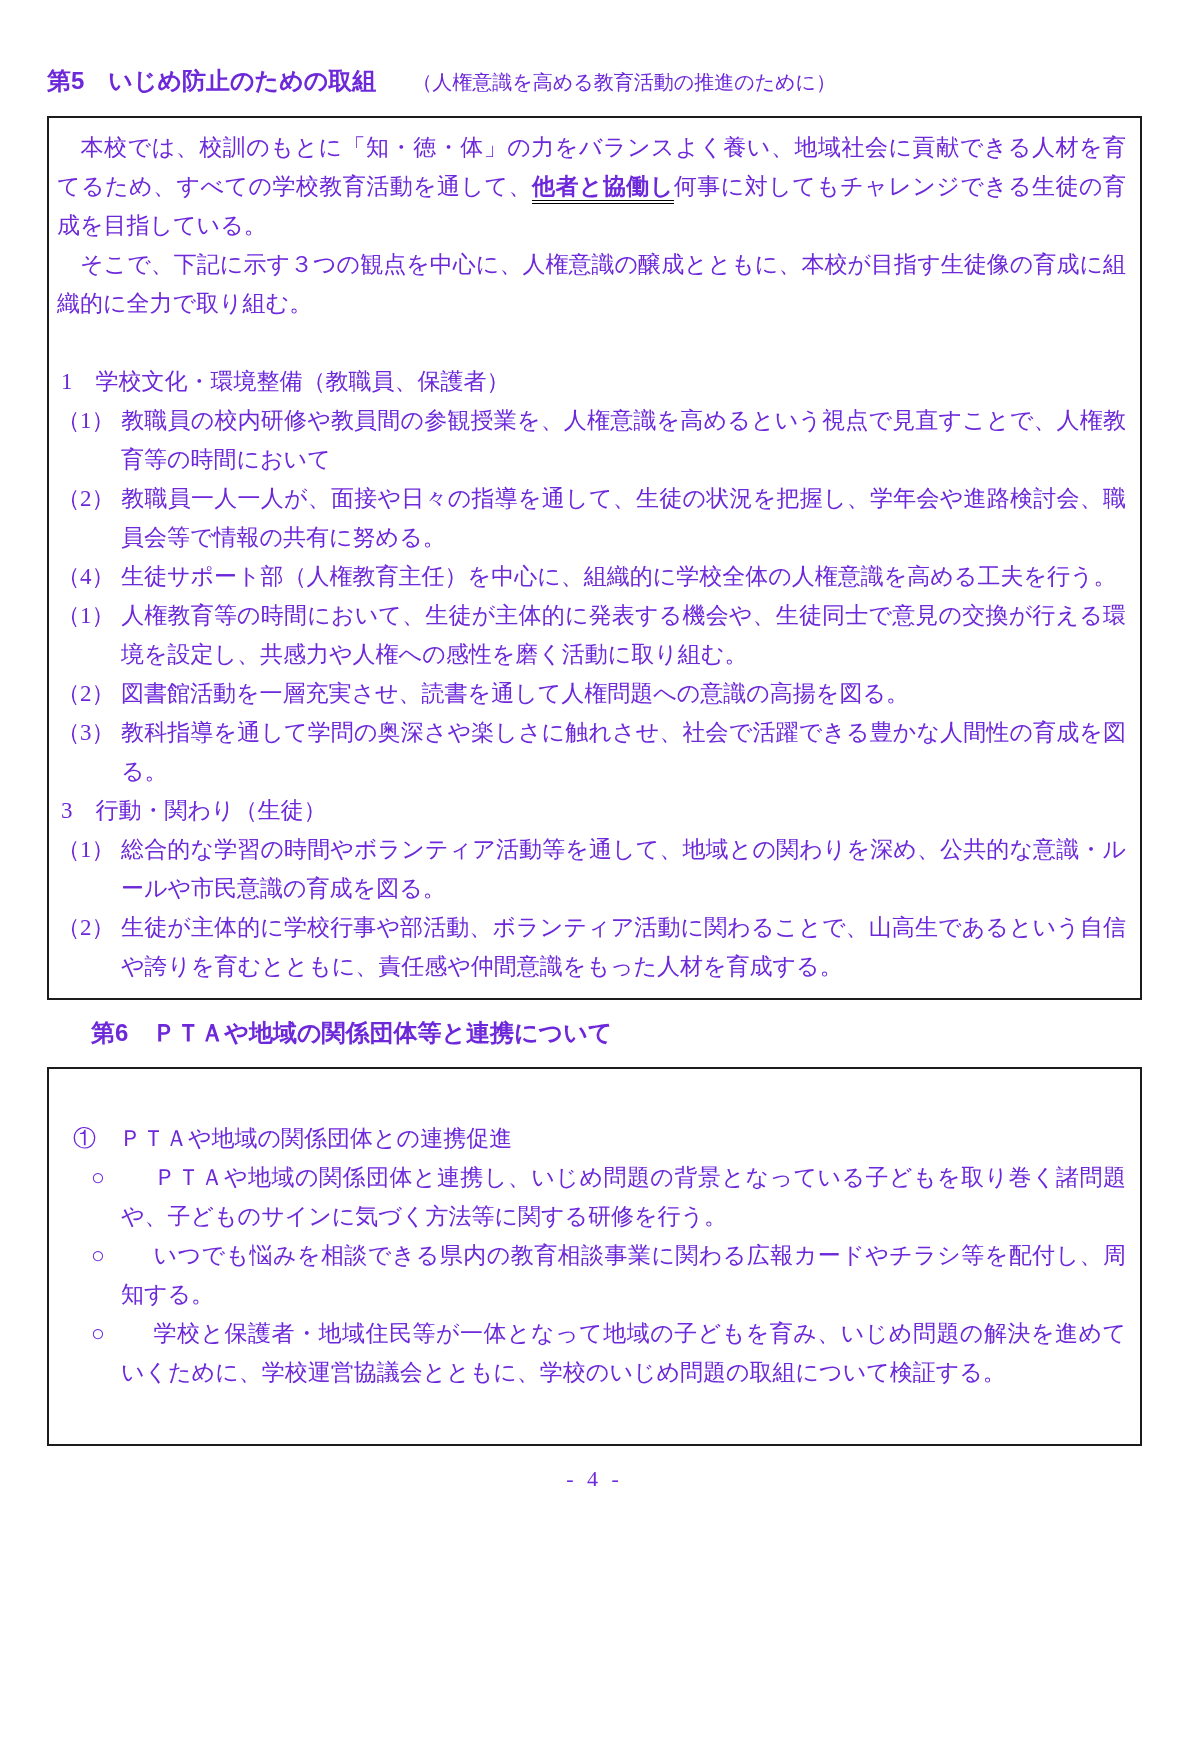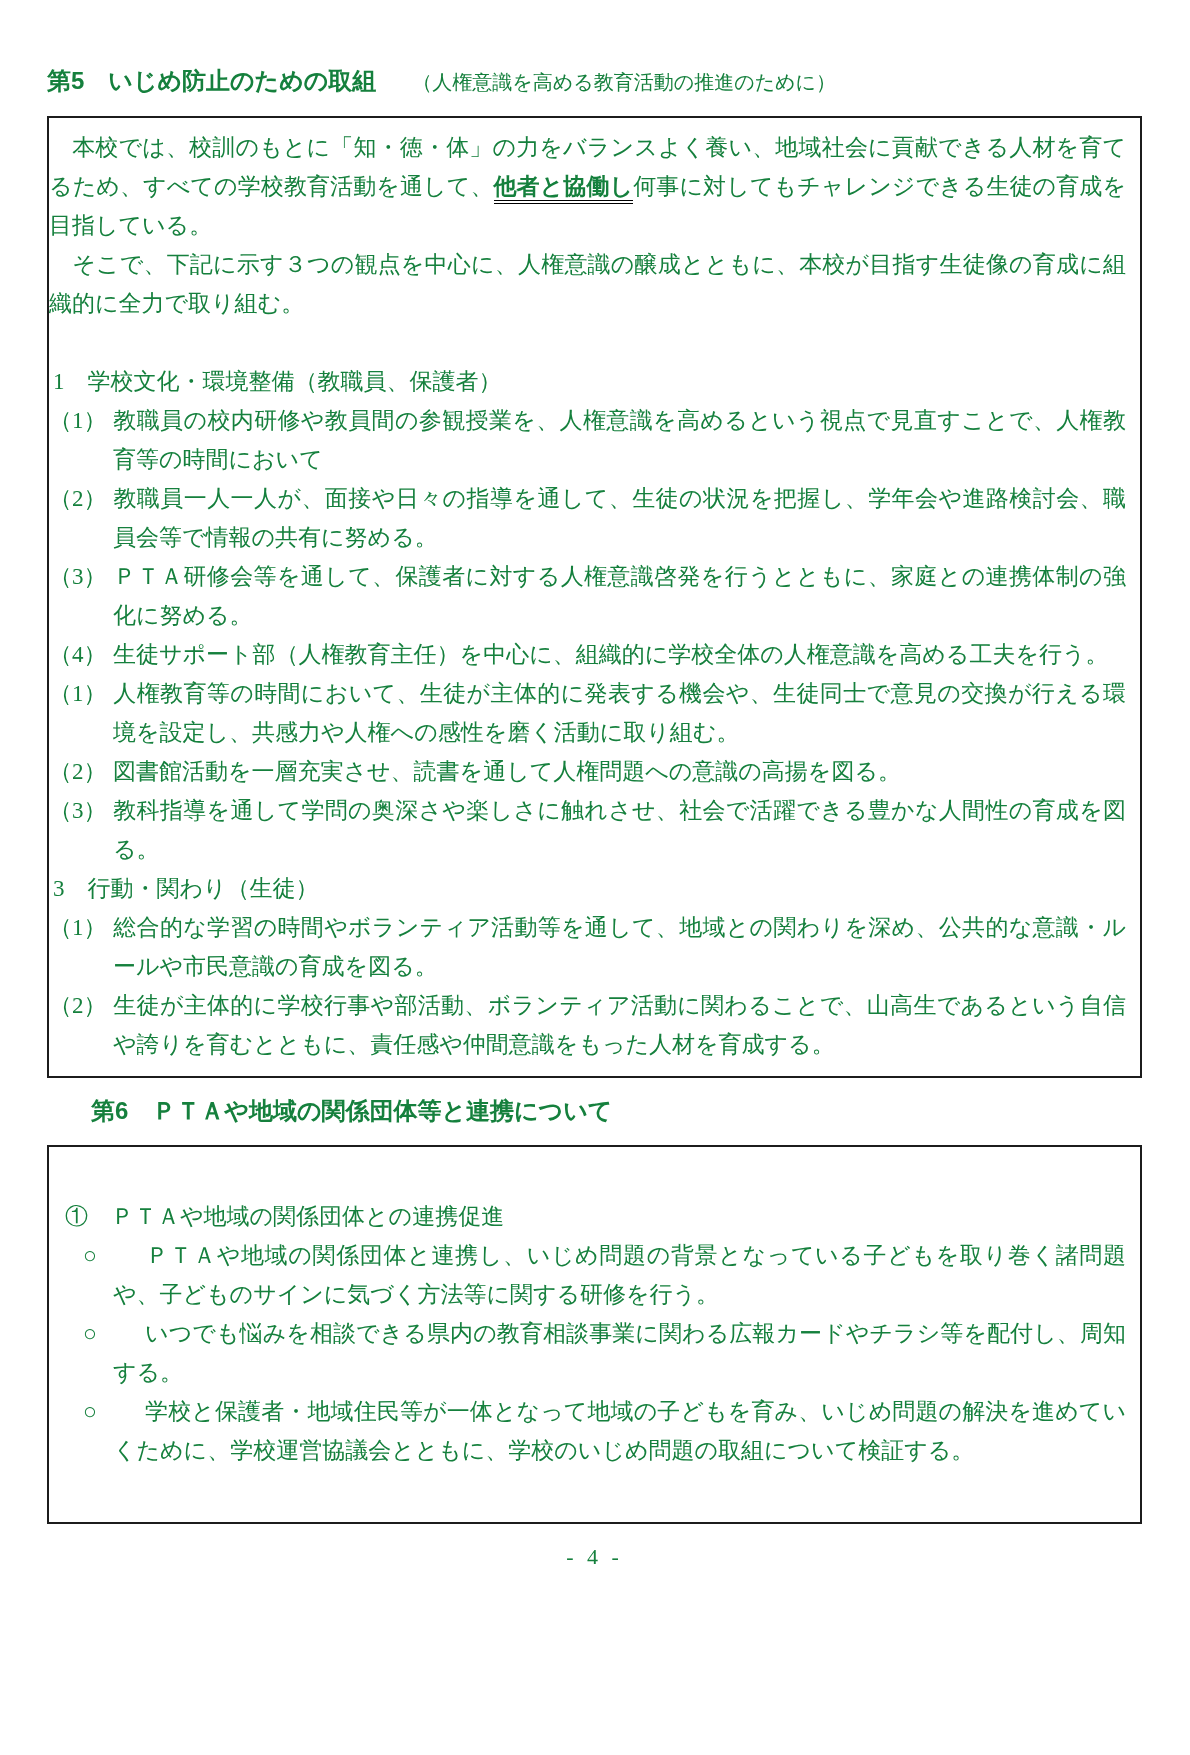--- a/index.html
+++ b/index.html
@@ -3,21 +3,21 @@
 <meta charset="utf-8">
 <style>
   * { margin: 0; padding: 0; box-sizing: border-box; }
   html, body { background: #ffffff; }
 
   .page {
     position: relative;
     width: 1190px;
     height: 1755px;
     background: #ffffff;
-    color: #15803d;
+    color: #6d28d9;
     padding: 64px 48px 0 47px;
     font-family: "Liberation Serif", "DejaVu Serif", serif;
     overflow: hidden;
   }
 
   
   .sec-heading {
     font-family: "Liberation Sans", "DejaVu Sans", sans-serif;
     font-weight: bold;
     font-size: 24px;
@@ -28,21 +28,21 @@
   .sec-subtitle {
     font-size: 20px;
     margin-left: 36px;
     font-weight: normal;
   }
 
   
   .box {
     border: 2px solid #1c1c1c;
     margin-top: 17px;
-    padding: 10px 14px 12px 0;
+    padding: 10px 14px 12px 8px;
     font-size: 23px;
     line-height: 39px;
     text-align: justify;
   }
   .box2 { padding-bottom: 52px; }
 
   .para { text-align: justify; }
 
   .em {
     font-weight: bold;
@@ -83,21 +83,20 @@
   </header>
 
   <section class="box">
     <p class="para"><span>　本校では、校訓のもとに「知・徳・体」の力をバランスよく養い、地域社会に貢献できる人材を育てるため、すべての学校教育活動を通して、</span><span class="em">他者と協働し</span><span>何事に対してもチャレンジできる生徒の育成を目指している。</span></p>
     <p class="para">　そこで、下記に示す３つの観点を中心に、人権意識の醸成とともに、本校が目指す生徒像の育成に組織的に全力で取り組む。</p>
     <div class="blank-line"></div>
 
     <div class="group-heading">1　学校文化・環境整備（教職員、保護者）</div>
     <div class="item"><span class="marker">（1）</span><span>教職員の校内研修や教員間の参観授業を、人権意識を高めるという視点で見直すことで、人権教育等の時間において</span></div>
     <div class="item"><span class="marker">（2）</span><span>教職員一人一人が、面接や日々の指導を通して、生徒の状況を把握し、学年会や進路検討会、職員会等で情報の共有に努める。</span></div>
-    <div class="item"><span class="marker">（3）</span><span>ＰＴＡ研修会等を通して、保護者に対する人権意識啓発を行うとともに、家庭との連携体制の強化に努める。</span></div>
     <div class="item"><span class="marker">（4）</span><span>生徒サポート部（人権教育主任）を中心に、組織的に学校全体の人権意識を高める工夫を行う。</span></div>
 
     <div class="item"><span class="marker">（1）</span><span>人権教育等の時間において、生徒が主体的に発表する機会や、生徒同士で意見の交換が行える環境を設定し、共感力や人権への感性を磨く活動に取り組む。</span></div>
     <div class="item"><span class="marker">（2）</span><span>図書館活動を一層充実させ、読書を通して人権問題への意識の高揚を図る。</span></div>
     <div class="item"><span class="marker">（3）</span><span>教科指導を通して学問の奥深さや楽しさに触れさせ、社会で活躍できる豊かな人間性の育成を図る。</span></div>
 
     <div class="group-heading">3　行動・関わり（生徒）</div>
     <div class="item"><span class="marker">（1）</span><span>総合的な学習の時間やボランティア活動等を通して、地域との関わりを深め、公共的な意識・ルールや市民意識の育成を図る。</span></div>
     <div class="item"><span class="marker">（2）</span><span>生徒が主体的に学校行事や部活動、ボランティア活動に関わることで、山高生であるという自信や誇りを育むとともに、責任感や仲間意識をもった人材を育成する。</span></div>
   </section>

